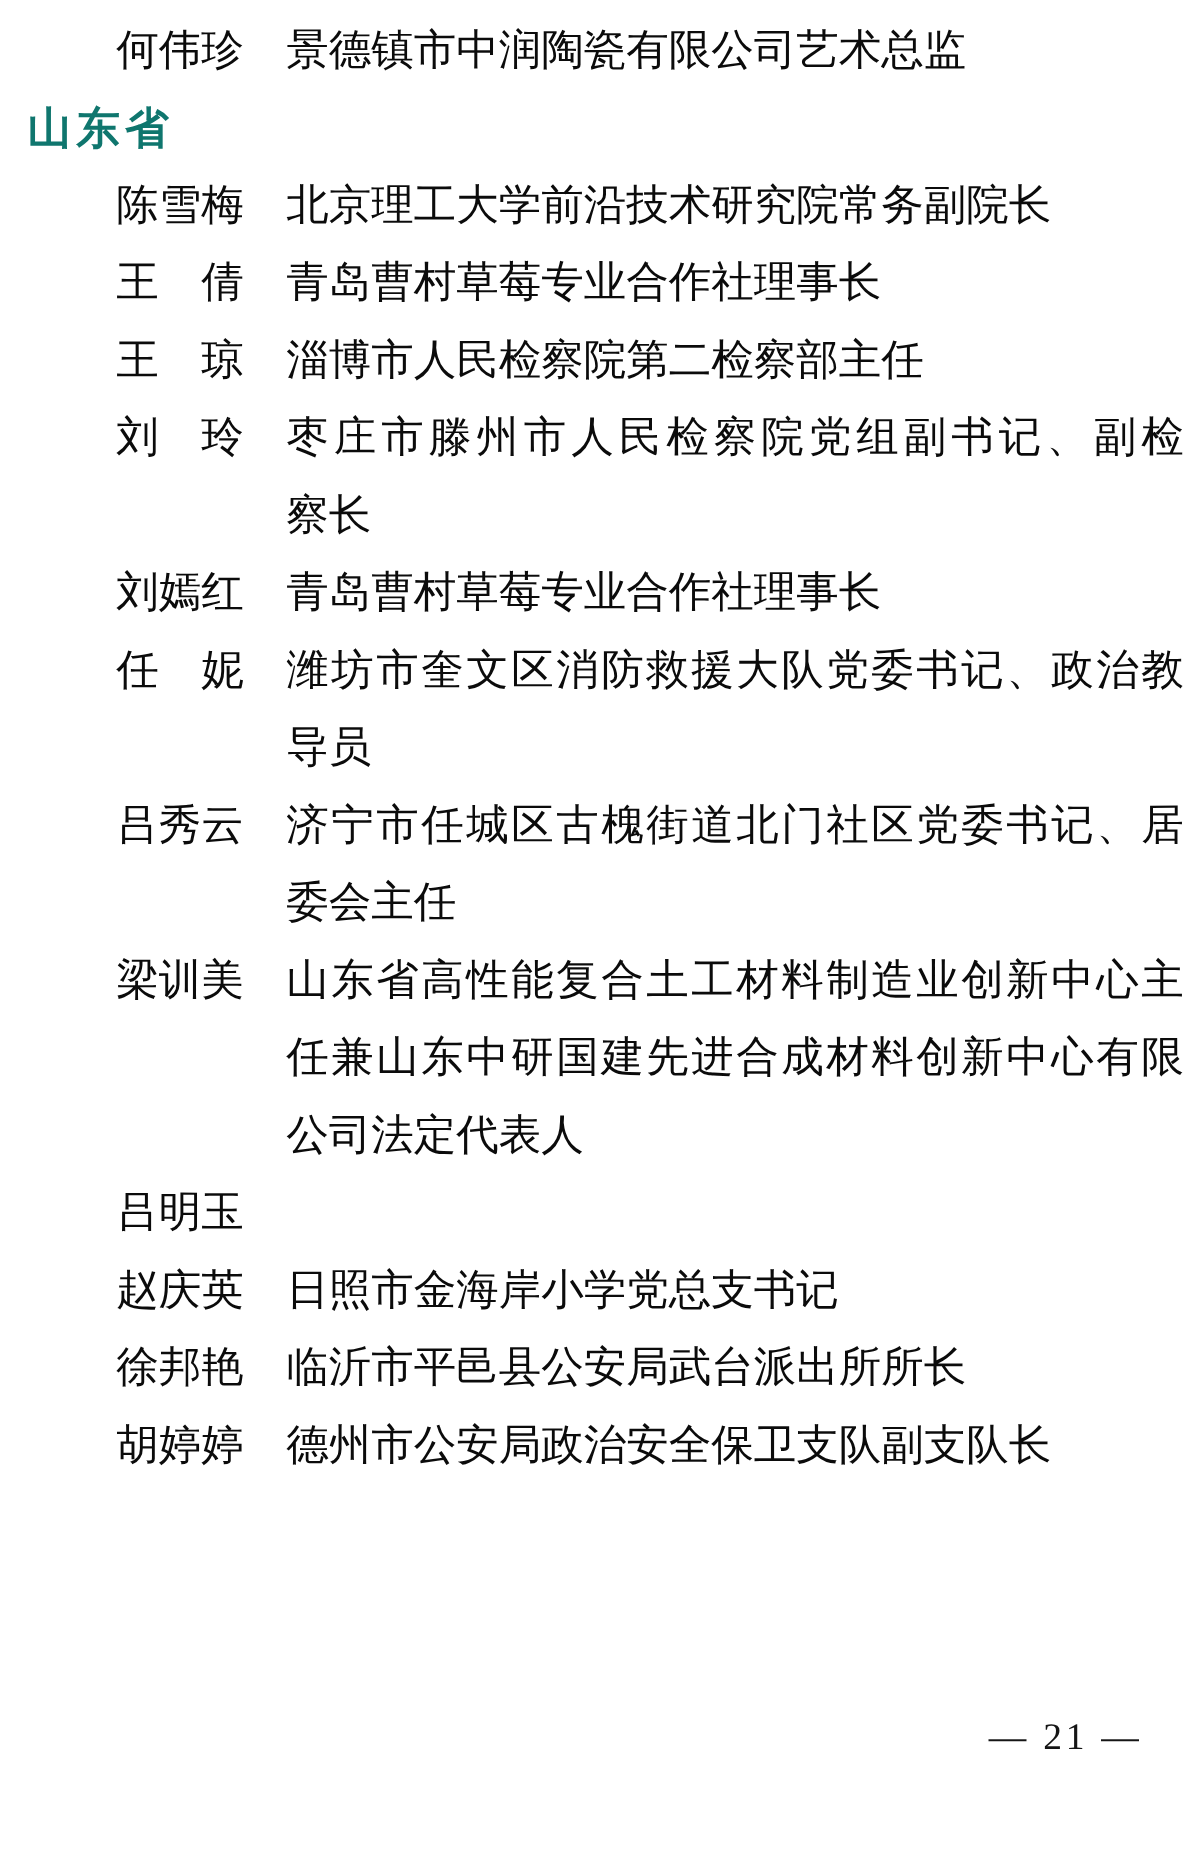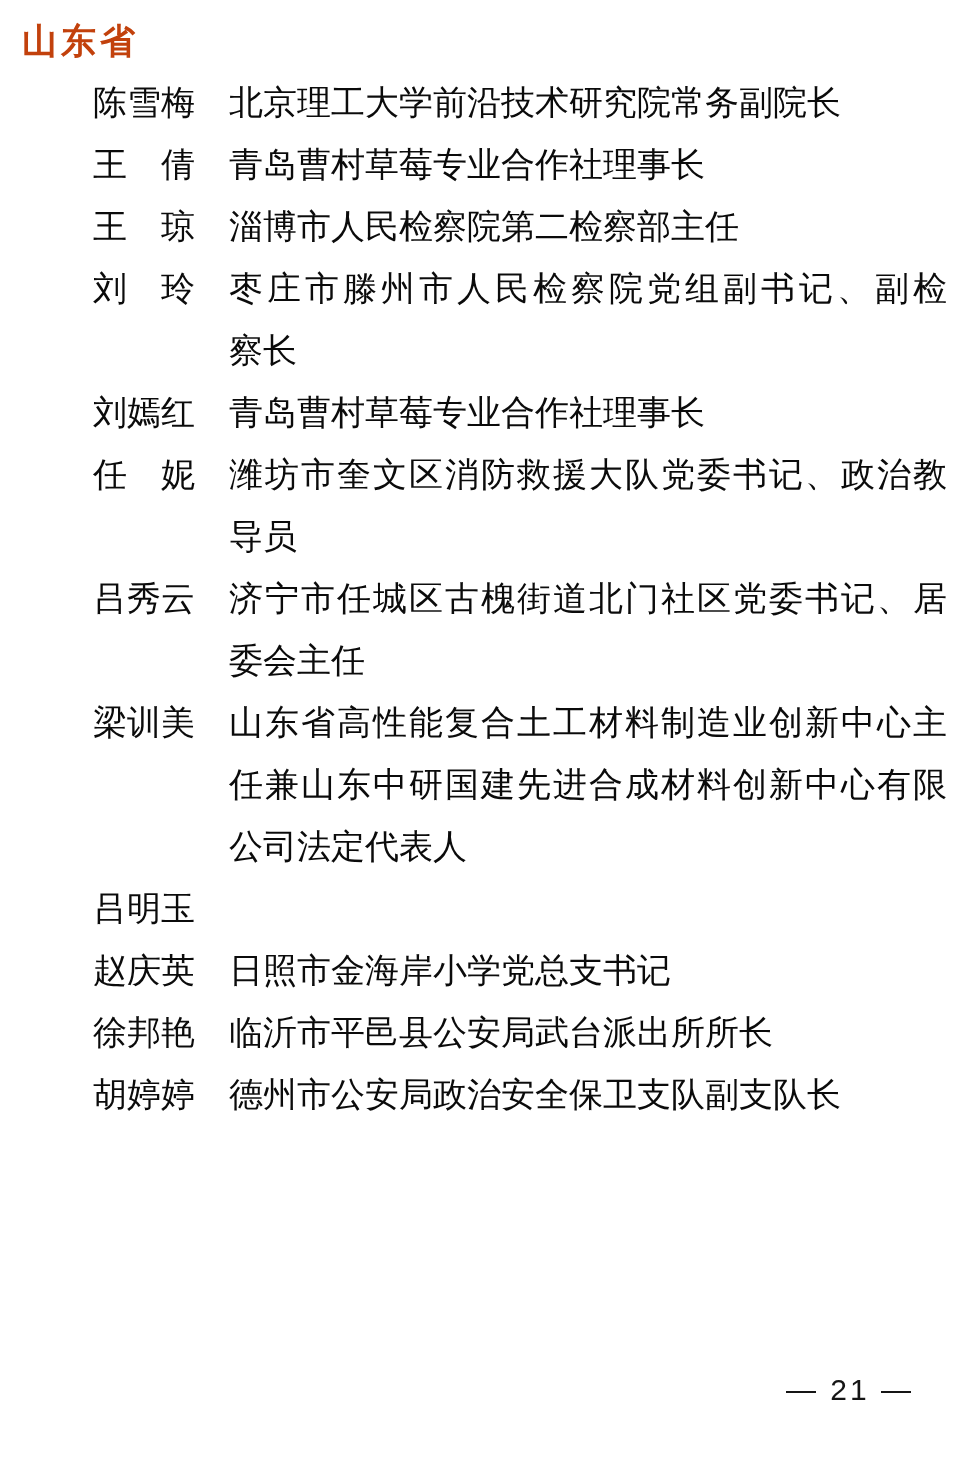--- a/index.html
+++ b/index.html
@@ -38,38 +38,44 @@
     text-align: justify;
     text-align-last: justify;
   }
   .province {
     margin-left: 22px;
     font-family: "Liberation Sans", sans-serif;
     font-weight: bold;
     font-size: 35px;
     letter-spacing: 4px;
     line-height: 62px;
-    color: #c2410c;
+    color: #0f766e;
   }
   .pagenum {
     position: absolute;
     top: 1370px;
     right: 46px;
-    font-family: Liberation Sans, sans-serif;
+    font-family: Liberation Serif, serif;
     font-size: 30px;
     line-height: 40px;
     letter-spacing: 3px;
     color: #151515;
   }
 </style>
 </head>
 <body>
 
 <div class="doc">
 
+  <div class="entry">
+    <span class="name">何伟珍</span>
+    <span class="desc">
+      <span class="line">景德镇市中润陶瓷有限公司艺术总监</span>
+    </span>
+  </div>
 
   <div class="province">山东省</div>
 
   <div class="entry">
     <span class="name">陈雪梅</span>
     <span class="desc">
       <span class="line">北京理工大学前沿技术研究院常务副院长</span>
     </span>
   </div>
 

